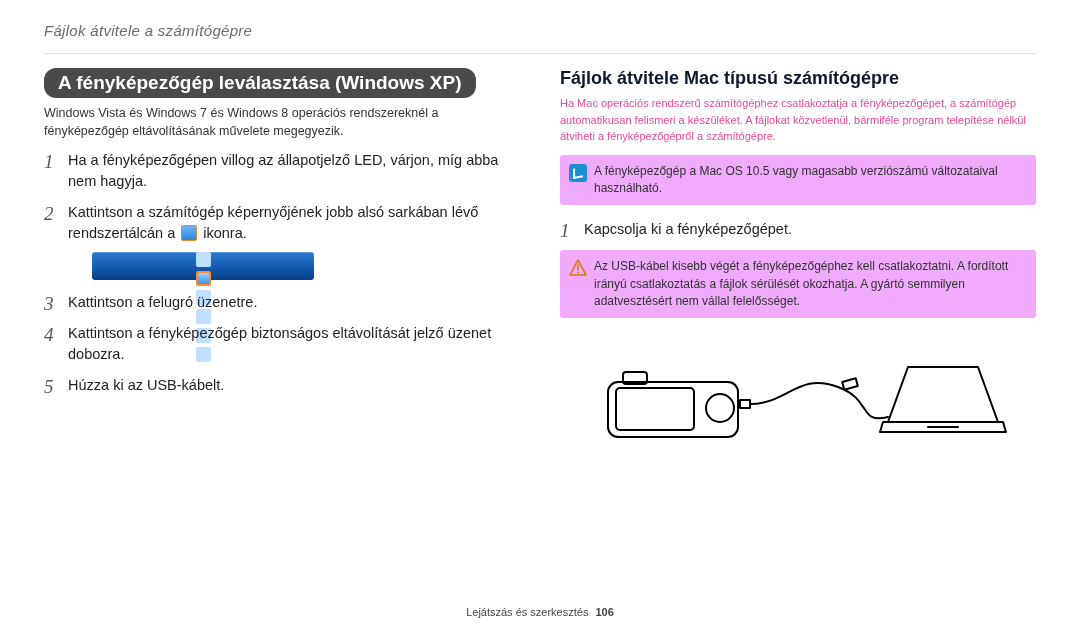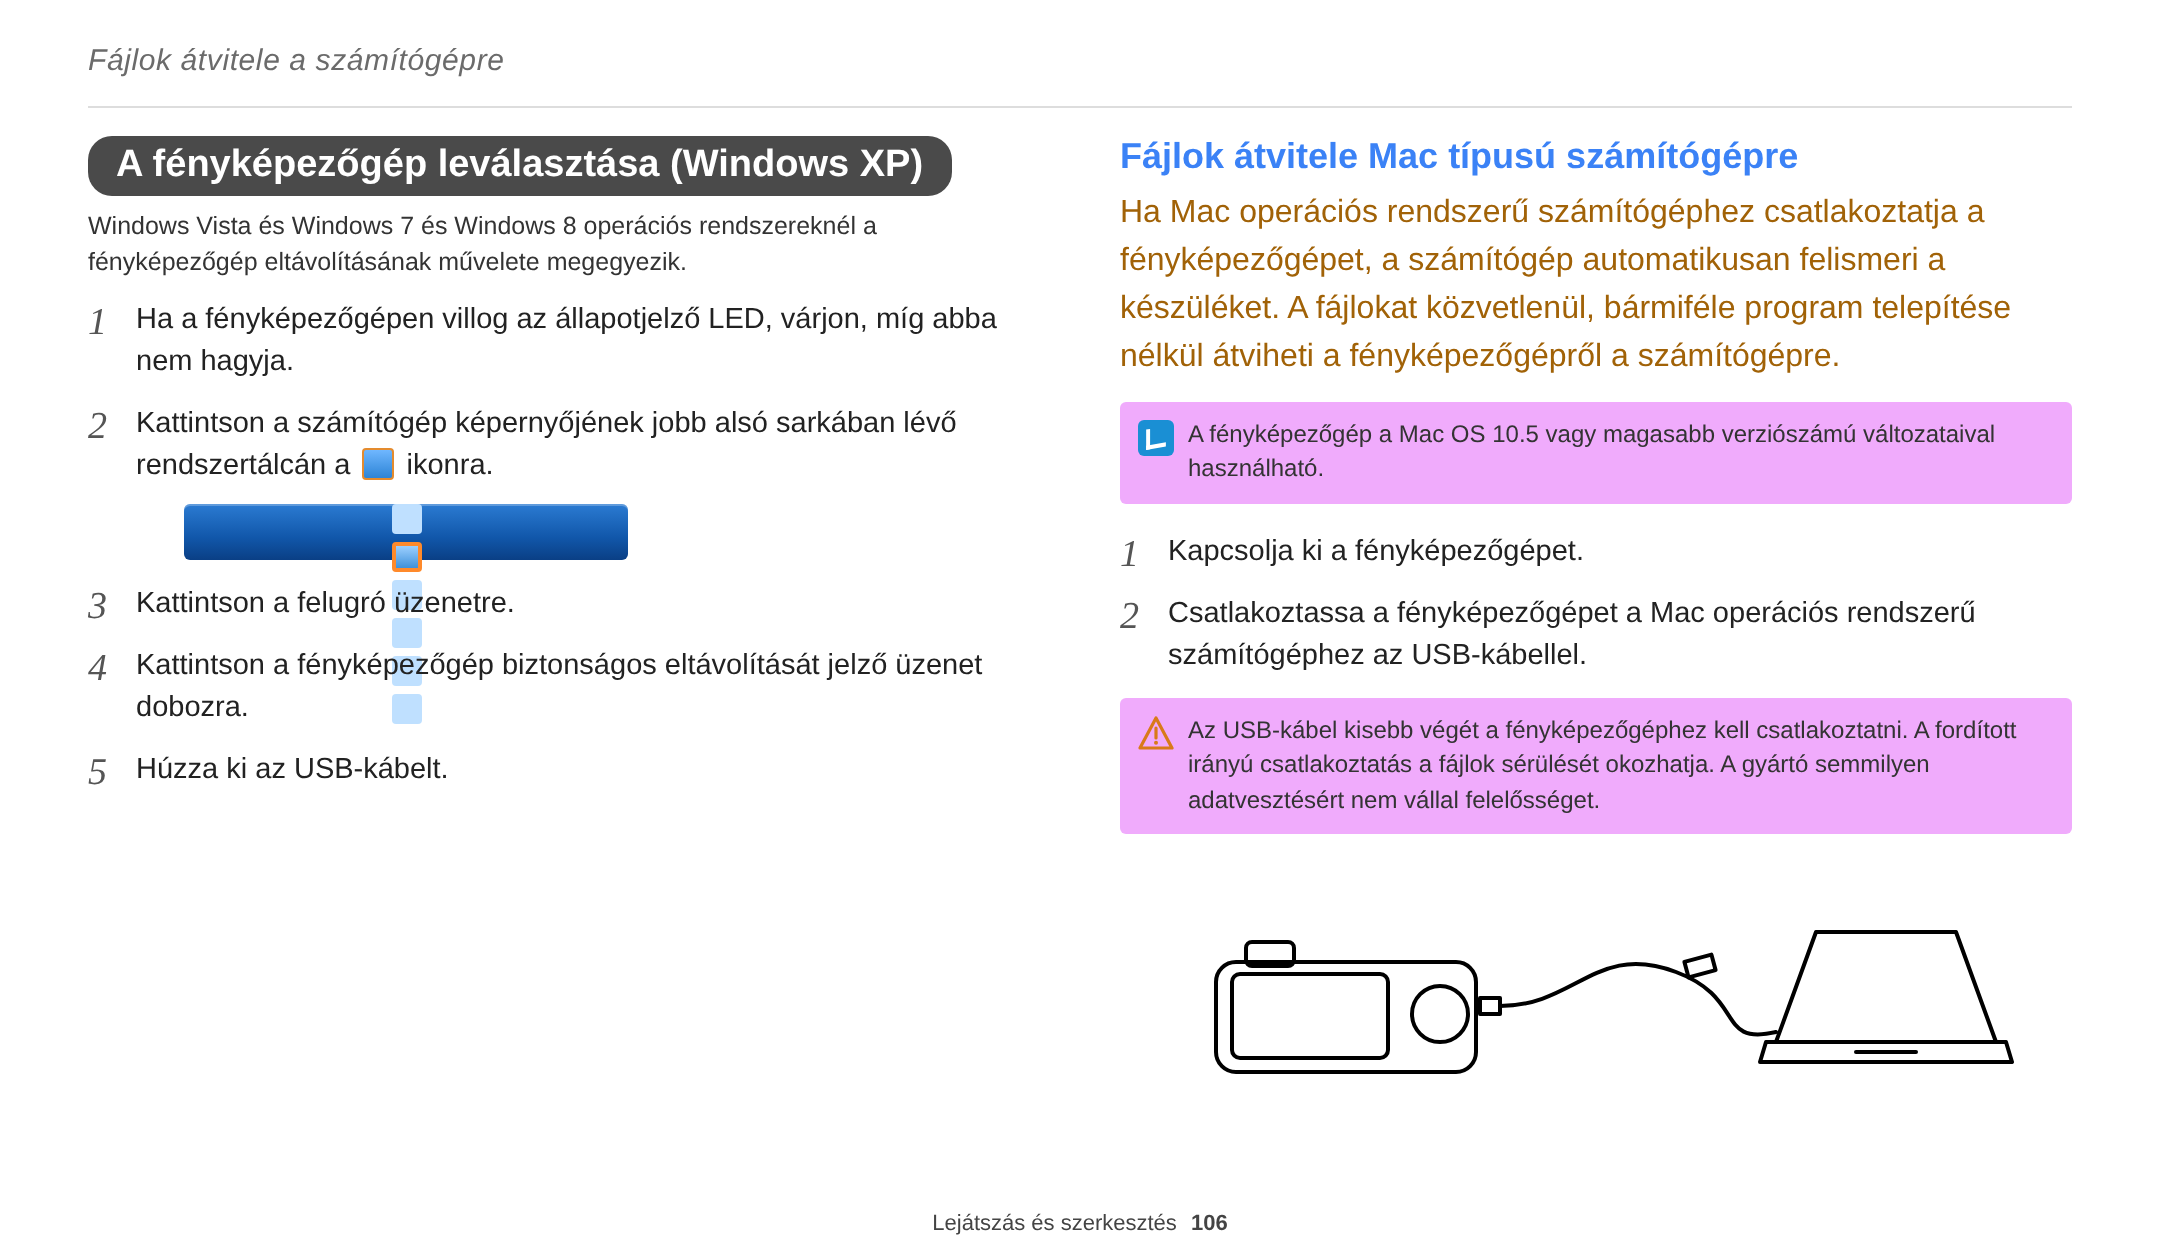--- a/index.html
+++ b/index.html
@@ -116,29 +116,29 @@
   }
   .taskbar .time {
     margin-left: auto;
     color: #fff;
     font-size: 11px;
     font-family: Tahoma, sans-serif;
     padding-right: 2px;
     white-space: nowrap;
   }
   h2.bluetitle {
-    color: #3b82f6;
+    color: #0f172a;
     font-size: 18px;
     font-weight: 700;
     margin: 0 0 6px 0;
   }
   .para {
-    font-size: 16px;
+    font-size: 11px;
     line-height: 1.5;
-    color: #a16207;
+    color: #ec4899;
     margin-bottom: 10px;
   }
   .note {
     background: #f0abfc;
     border-radius: 3px;
     padding: 8px 10px 8px 34px;
     font-size: 12px;
     line-height: 1.45;
     color: #333;
     position: relative;
@@ -245,21 +245,20 @@
         <span>A fényképezőgép a Mac OS 10.5 vagy magasabb verziószámú változataival használható.</span>
       </div>
 
       <ol class="steps">
         <li>
           <span class="num">1</span>
           <span>Kapcsolja ki a fényképezőgépet.</span>
         </li>
         <li>
           <span class="num">2</span>
-          <span>Csatlakoztassa a fényképezőgépet a Mac operációs rendszerű számítógéphez az USB-kábellel.</span>
         </li>
       </ol>
 
       <div class="note warn">
         <span class="note-icon">
           <svg viewBox="0 0 18 18" width="18" height="18">
             <polygon points="9,1 17,16 1,16" fill="none" stroke="#d97a19" stroke-width="1.6" stroke-linejoin="round"></polygon>
             <line x1="9" y1="6" x2="9" y2="11" stroke="#d97a19" stroke-width="1.6" stroke-linecap="round"></line>
             <circle cx="9" cy="13.4" r="1" fill="#d97a19"></circle>
           </svg>

